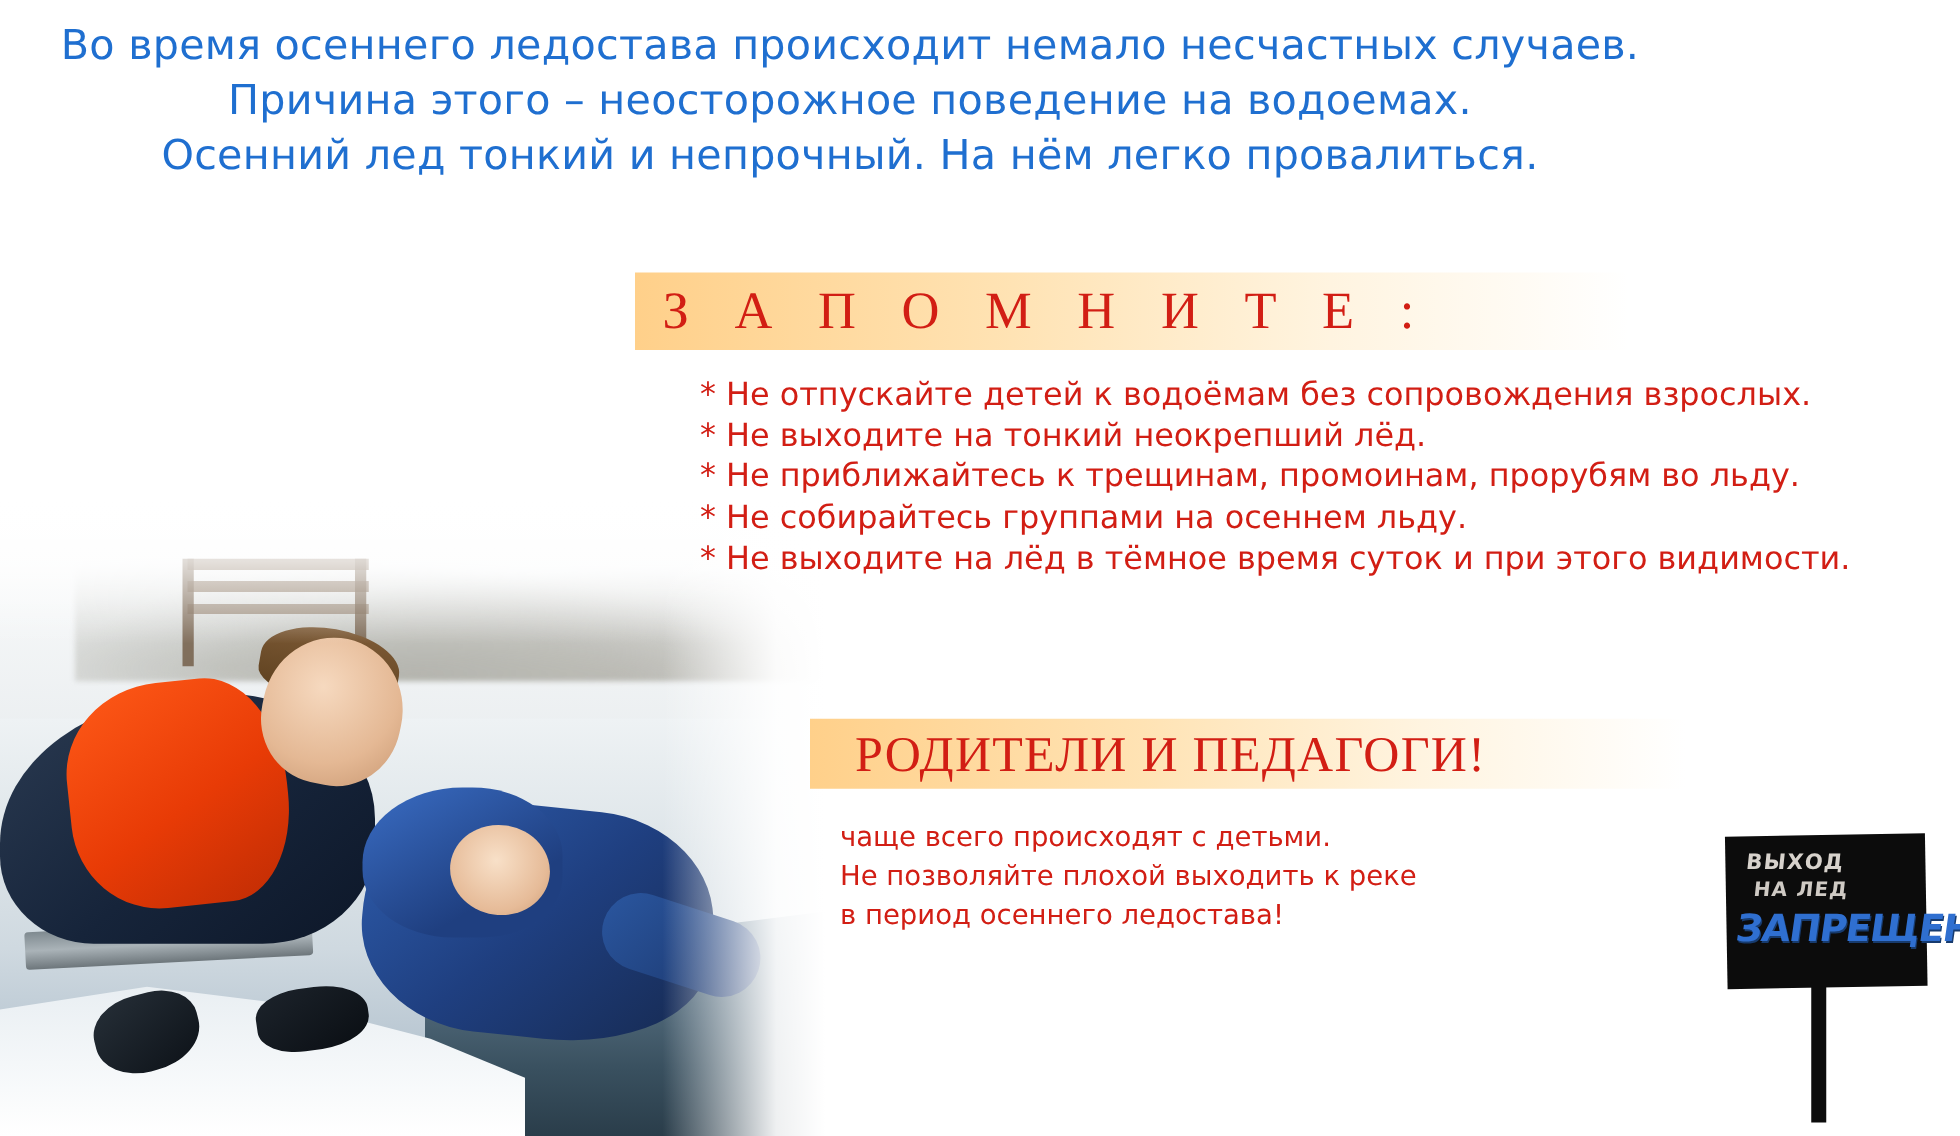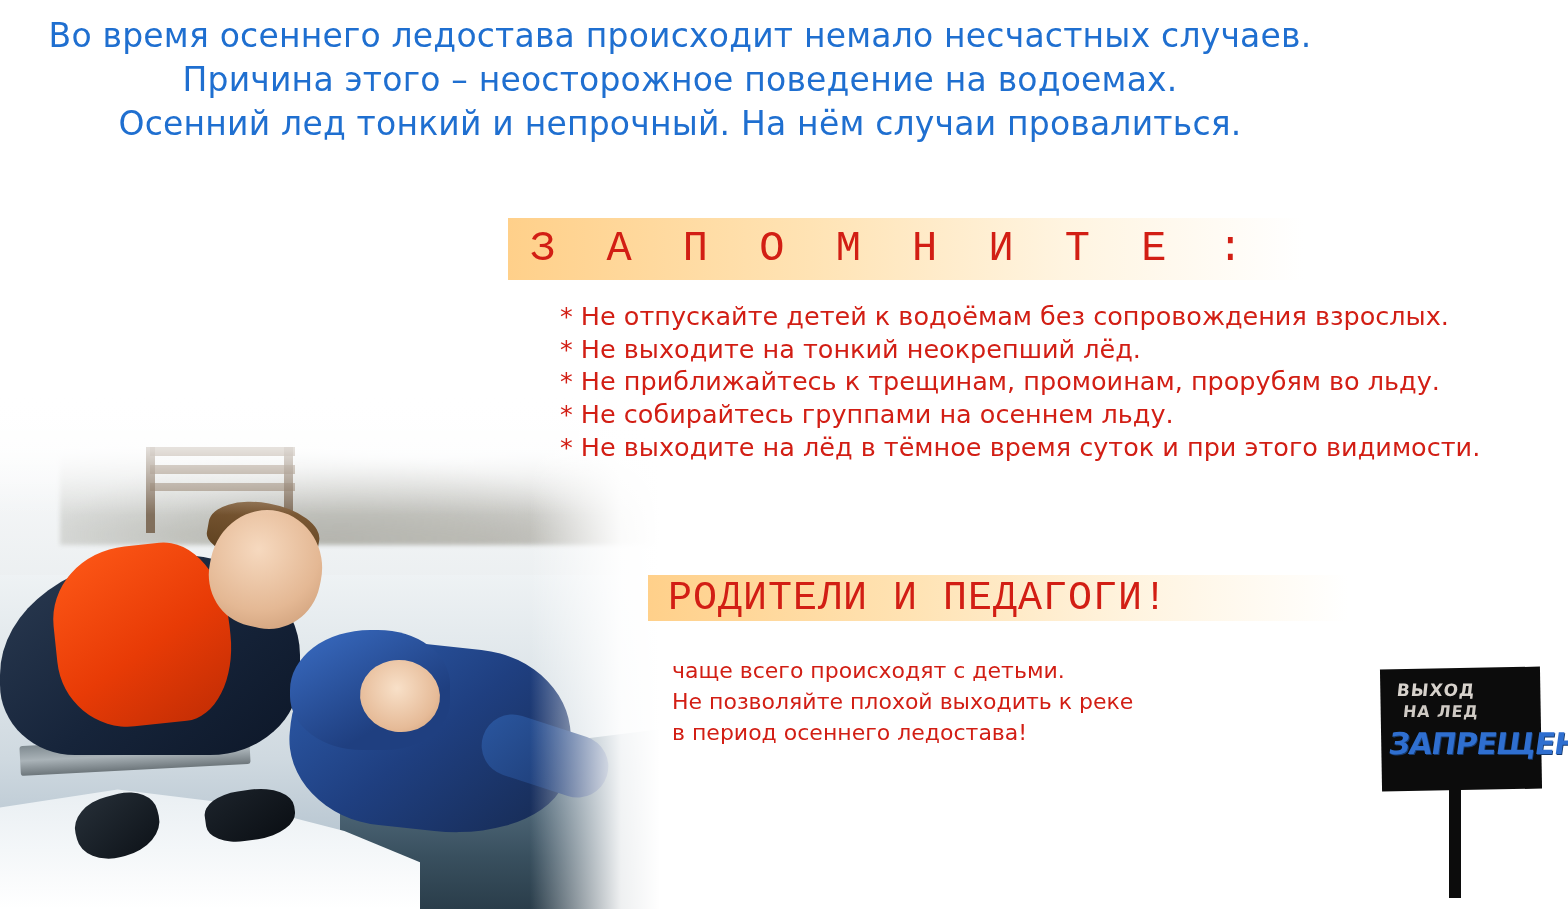--- a/index.html
+++ b/index.html
@@ -187,42 +187,42 @@
 
   
   .banner {
     position: absolute;
     background: linear-gradient(90deg, #ffd08a 0%, #ffe3b4 38%, #fff4e0 70%, #ffffff 100%);
     display: flex;
     align-items: center;
   }
   .banner-text {
     color: #d21e14;
-    font-family: Liberation Mono, monospace;
+    font-family: Liberation Serif, serif;
     white-space: nowrap;
     text-align: right;
   }
   #remember-banner {
     left: 508px;
     top: 218px;
     width: 795px;
     height: 62px;
     padding-left: 22px;
     box-sizing: border-box;
   }
   #remember-banner .banner-text {
     font-size: 42px;
     letter-spacing: 13px;
   }
   #parents-banner {
     left: 648px;
     top: 575px;
     width: 700px;
-    height: 46px;
-    padding-left: 20px;
+    height: 56px;
+    padding-left: 36px;
     box-sizing: border-box;
   }
   #parents-banner .banner-text {
     font-size: 40px;
     letter-spacing: 1px;
   }
 
   
   .rules {
     position: absolute;
@@ -304,21 +304,21 @@
     transform: skewX(-8deg);
     text-shadow: 1px 1px 0 #173b6e;
   }
 </style>
 </head>
 <body>
 
 <div class="intro">
   <div>Во время осеннего ледостава происходит немало несчастных случаев.</div>
   <div>Причина этого –  неосторожное поведение на водоемах.</div>
-  <div>Осенний лед тонкий и непрочный. На нём случаи провалиться.</div>
+  <div>Осенний лед тонкий и непрочный. На нём легко провалиться.</div>
 </div>
 
 <div class="photo">
   <div class="sky"></div>
   <div class="treeline"></div>
   <div class="bench"></div>
   <div class="ice"></div>
   <div class="water"></div>
   <div class="snowfront"></div>
   <div class="sled"></div>

